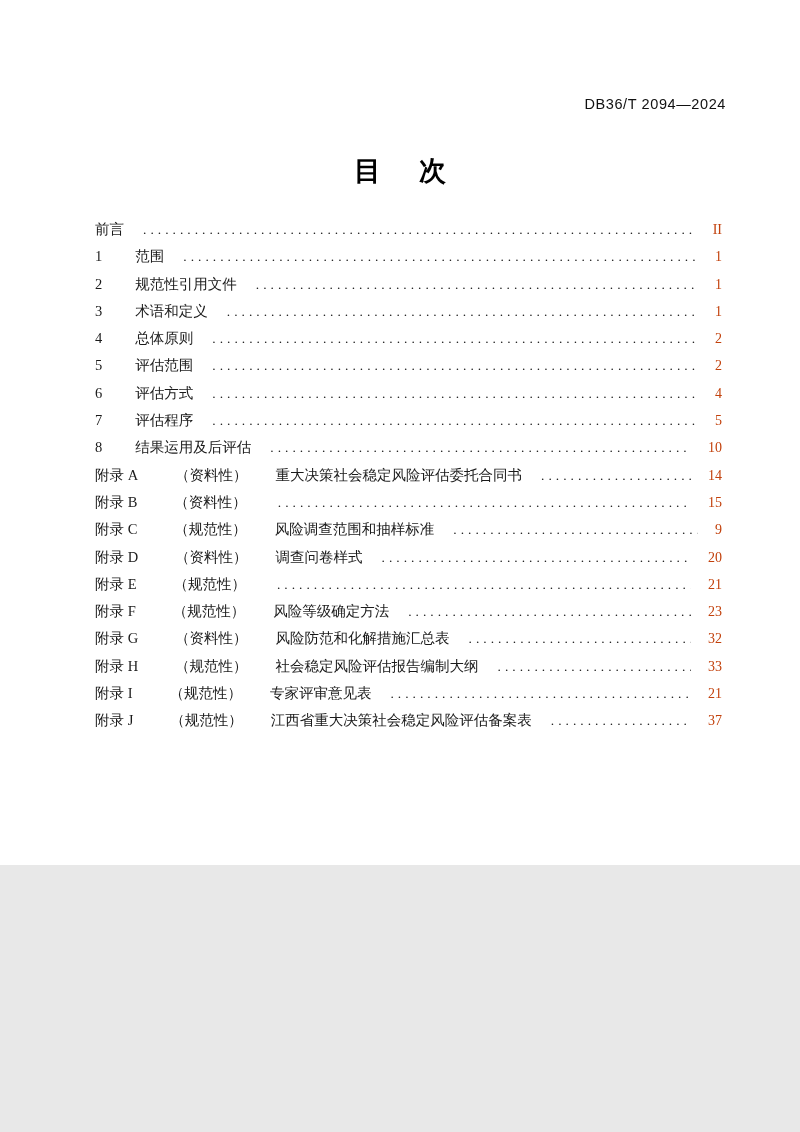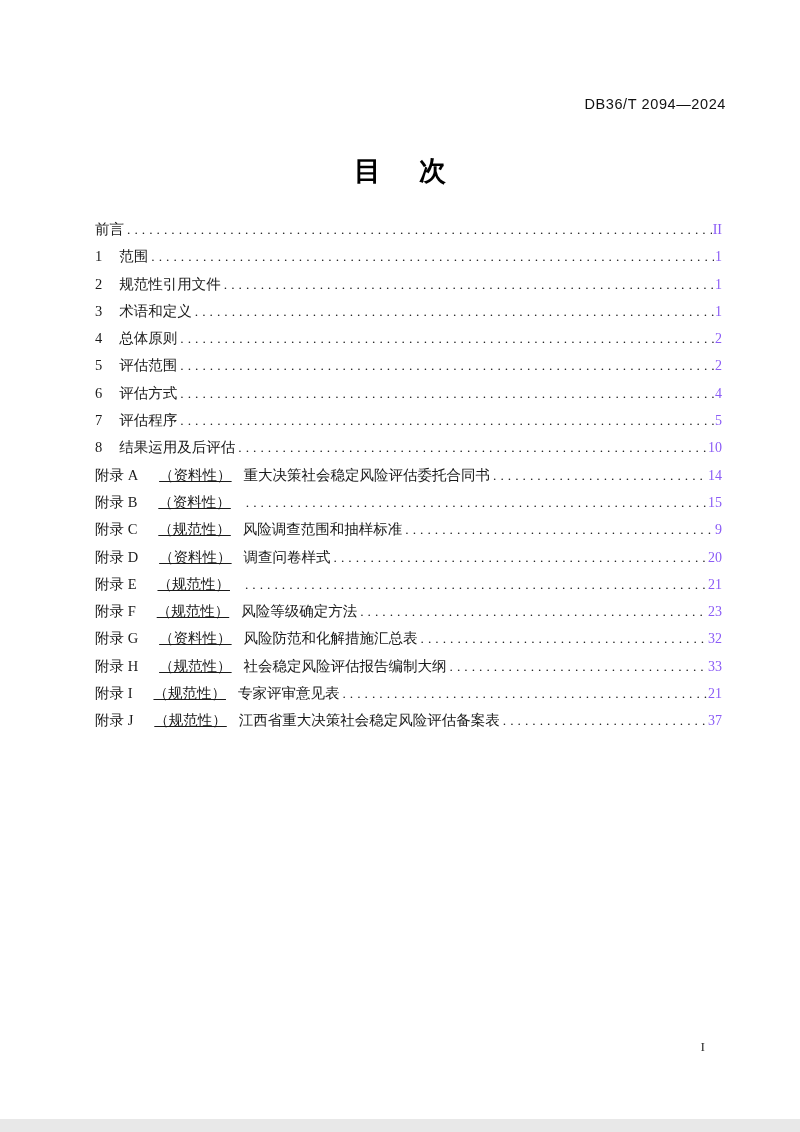--- a/index.html
+++ b/index.html
@@ -3,21 +3,21 @@
 <meta charset="utf-8">
 <style>
   html, body {
     margin: 0;
     padding: 0;
     background: #e8e8e8;
   }
   .page {
     position: relative;
     width: 800px;
-    height: 1119px;
+    height: 865px;
     margin: 0 auto;
     background: #ffffff;
     overflow: hidden;
     color: #1a1a1a;
     font-family: "Liberation Serif", serif;
   }
   .header-code {
     position: absolute;
     top: 96px;
     right: 74px;
@@ -49,49 +49,49 @@
     left: 95px;
     right: 78px;
   }
   .toc-row {
     display: flex;
     align-items: baseline;
     height: 27.3px;
     font-size: 14.5px;
     line-height: 27.3px;
     white-space: nowrap;
+    gap: 16px;
   }
   .toc-num {
     margin-right: 17px;
   }
   .toc-row.appendix .toc-num {
     margin-right: 21px;
   }
   .toc-type {
     margin-right: 12px;
-    text-decoration: underline;
   }
   .toc-label {
     flex: 0 0 auto;
   }
   .dots {
     flex: 1 1 auto;
     overflow: hidden;
     white-space: nowrap;
     letter-spacing: 4px;
     font-size: 13.5px;
     color: #222222;
     padding: 0 3px;
     min-width: 10px;
   }
   .toc-page {
     flex: 0 0 auto;
     margin-left: 1px;
     font-size: 14px;
-    color: #8b5cf6;
+    color: #c2410c;
   }
   .footer-page-number {
     position: absolute;
     top: 1039px;
     right: 95px;
     font-size: 13.5px;
     color: #333333;
     font-family: "Liberation Serif", serif;
   }
 </style>

